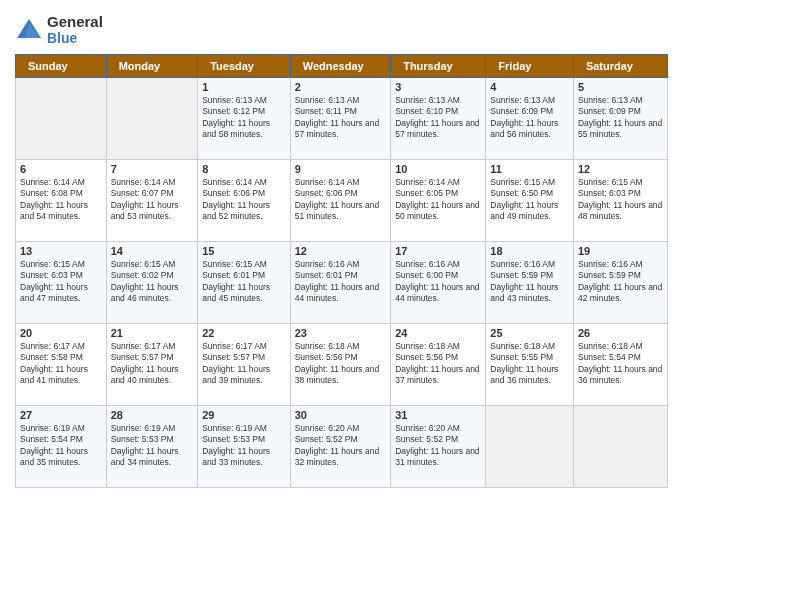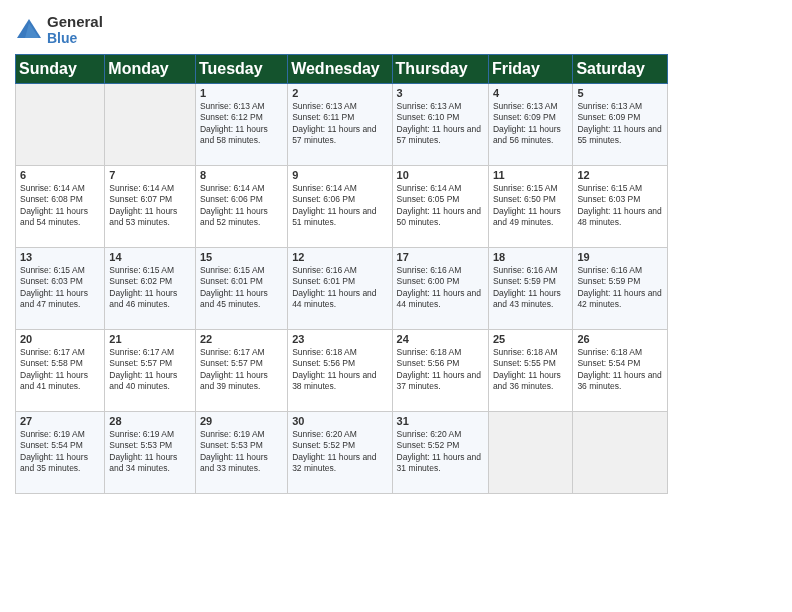--- a/index.html
+++ b/index.html
@@ -60,25 +60,25 @@
       font-size: 14px;
       color: #333;
       margin-top: 2px;
     }
     .calendar {
       width: 100%;
       border-collapse: collapse;
       font-size: 9.5px;
     }
     .calendar thead th {
-      background: #14532d;
+      background: #a16207;
       color: #fff;
-      padding: 5px 3px;
+      padding: 5px 12px;
       text-align: left;
-      font-size: 16px;
+      font-size: 11px;
       border: 1px solid #2e6aa0;
     }
     .calendar tbody td {
       border: 1px solid #ccc;
       vertical-align: top;
       padding: 3px 4px;
       width: 113px;
       min-height: 75px;
       height: 82px;
       background: #fff;

